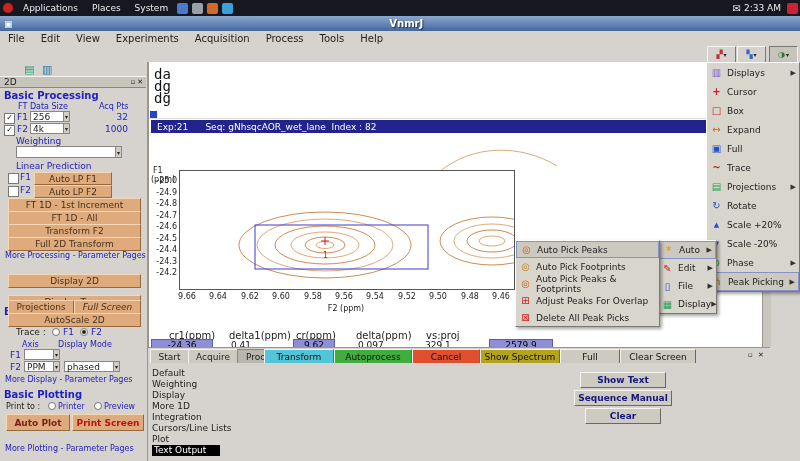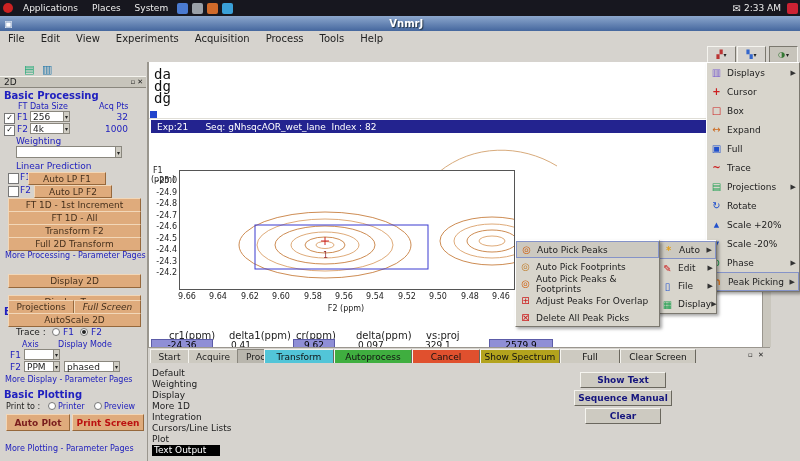--- a/index.html
+++ b/index.html
@@ -167,21 +167,21 @@
     <div class="abs blab9" style="left:100px;top:62px;width:28px;text-align:right;">1000</div>
 
     <div class="abs blab9" style="left:16px;top:74px;">Weighting</div>
     <div class="dd" style="left:16px;top:84px;width:106px;height:12px;">
       <span class="arr">▾</span>
     </div>
 
     <div class="abs blab9" style="left:16px;top:99px;">Linear Prediction</div>
     <div class="abs cb" style="left:8px;top:111px;"></div>
     <div class="abs blab9" style="left:20px;top:110px;">F1</div>
-    <div class="btn-tan" style="left:28px;top:110px;width:76px;height:11px;">Auto LP  F1</div>
+    <div class="btn-tan" style="left:34px;top:110px;width:76px;height:11px;">Auto LP  F1</div>
     <div class="abs cb" style="left:8px;top:124px;"></div>
     <div class="abs blab9" style="left:20px;top:123px;">F2</div>
     <div class="btn-tan" style="left:34px;top:123px;width:76px;height:11px;">Auto LP  F2</div>
 
     <div class="btn-tan" style="left:8px;top:136px;width:131px;height:12px;">FT 1D - 1st Increment</div>
     <div class="btn-tan" style="left:8px;top:149px;width:131px;height:12px;">FT 1D - All</div>
     <div class="btn-tan" style="left:8px;top:162px;width:131px;height:12px;">Transform F2</div>
     <div class="btn-tan" style="left:8px;top:175px;width:131px;height:12px;">Full 2D Transform</div>
     <div class="link" style="left:5px;top:189px;">More Processing - Parameter Pages</div>
 

